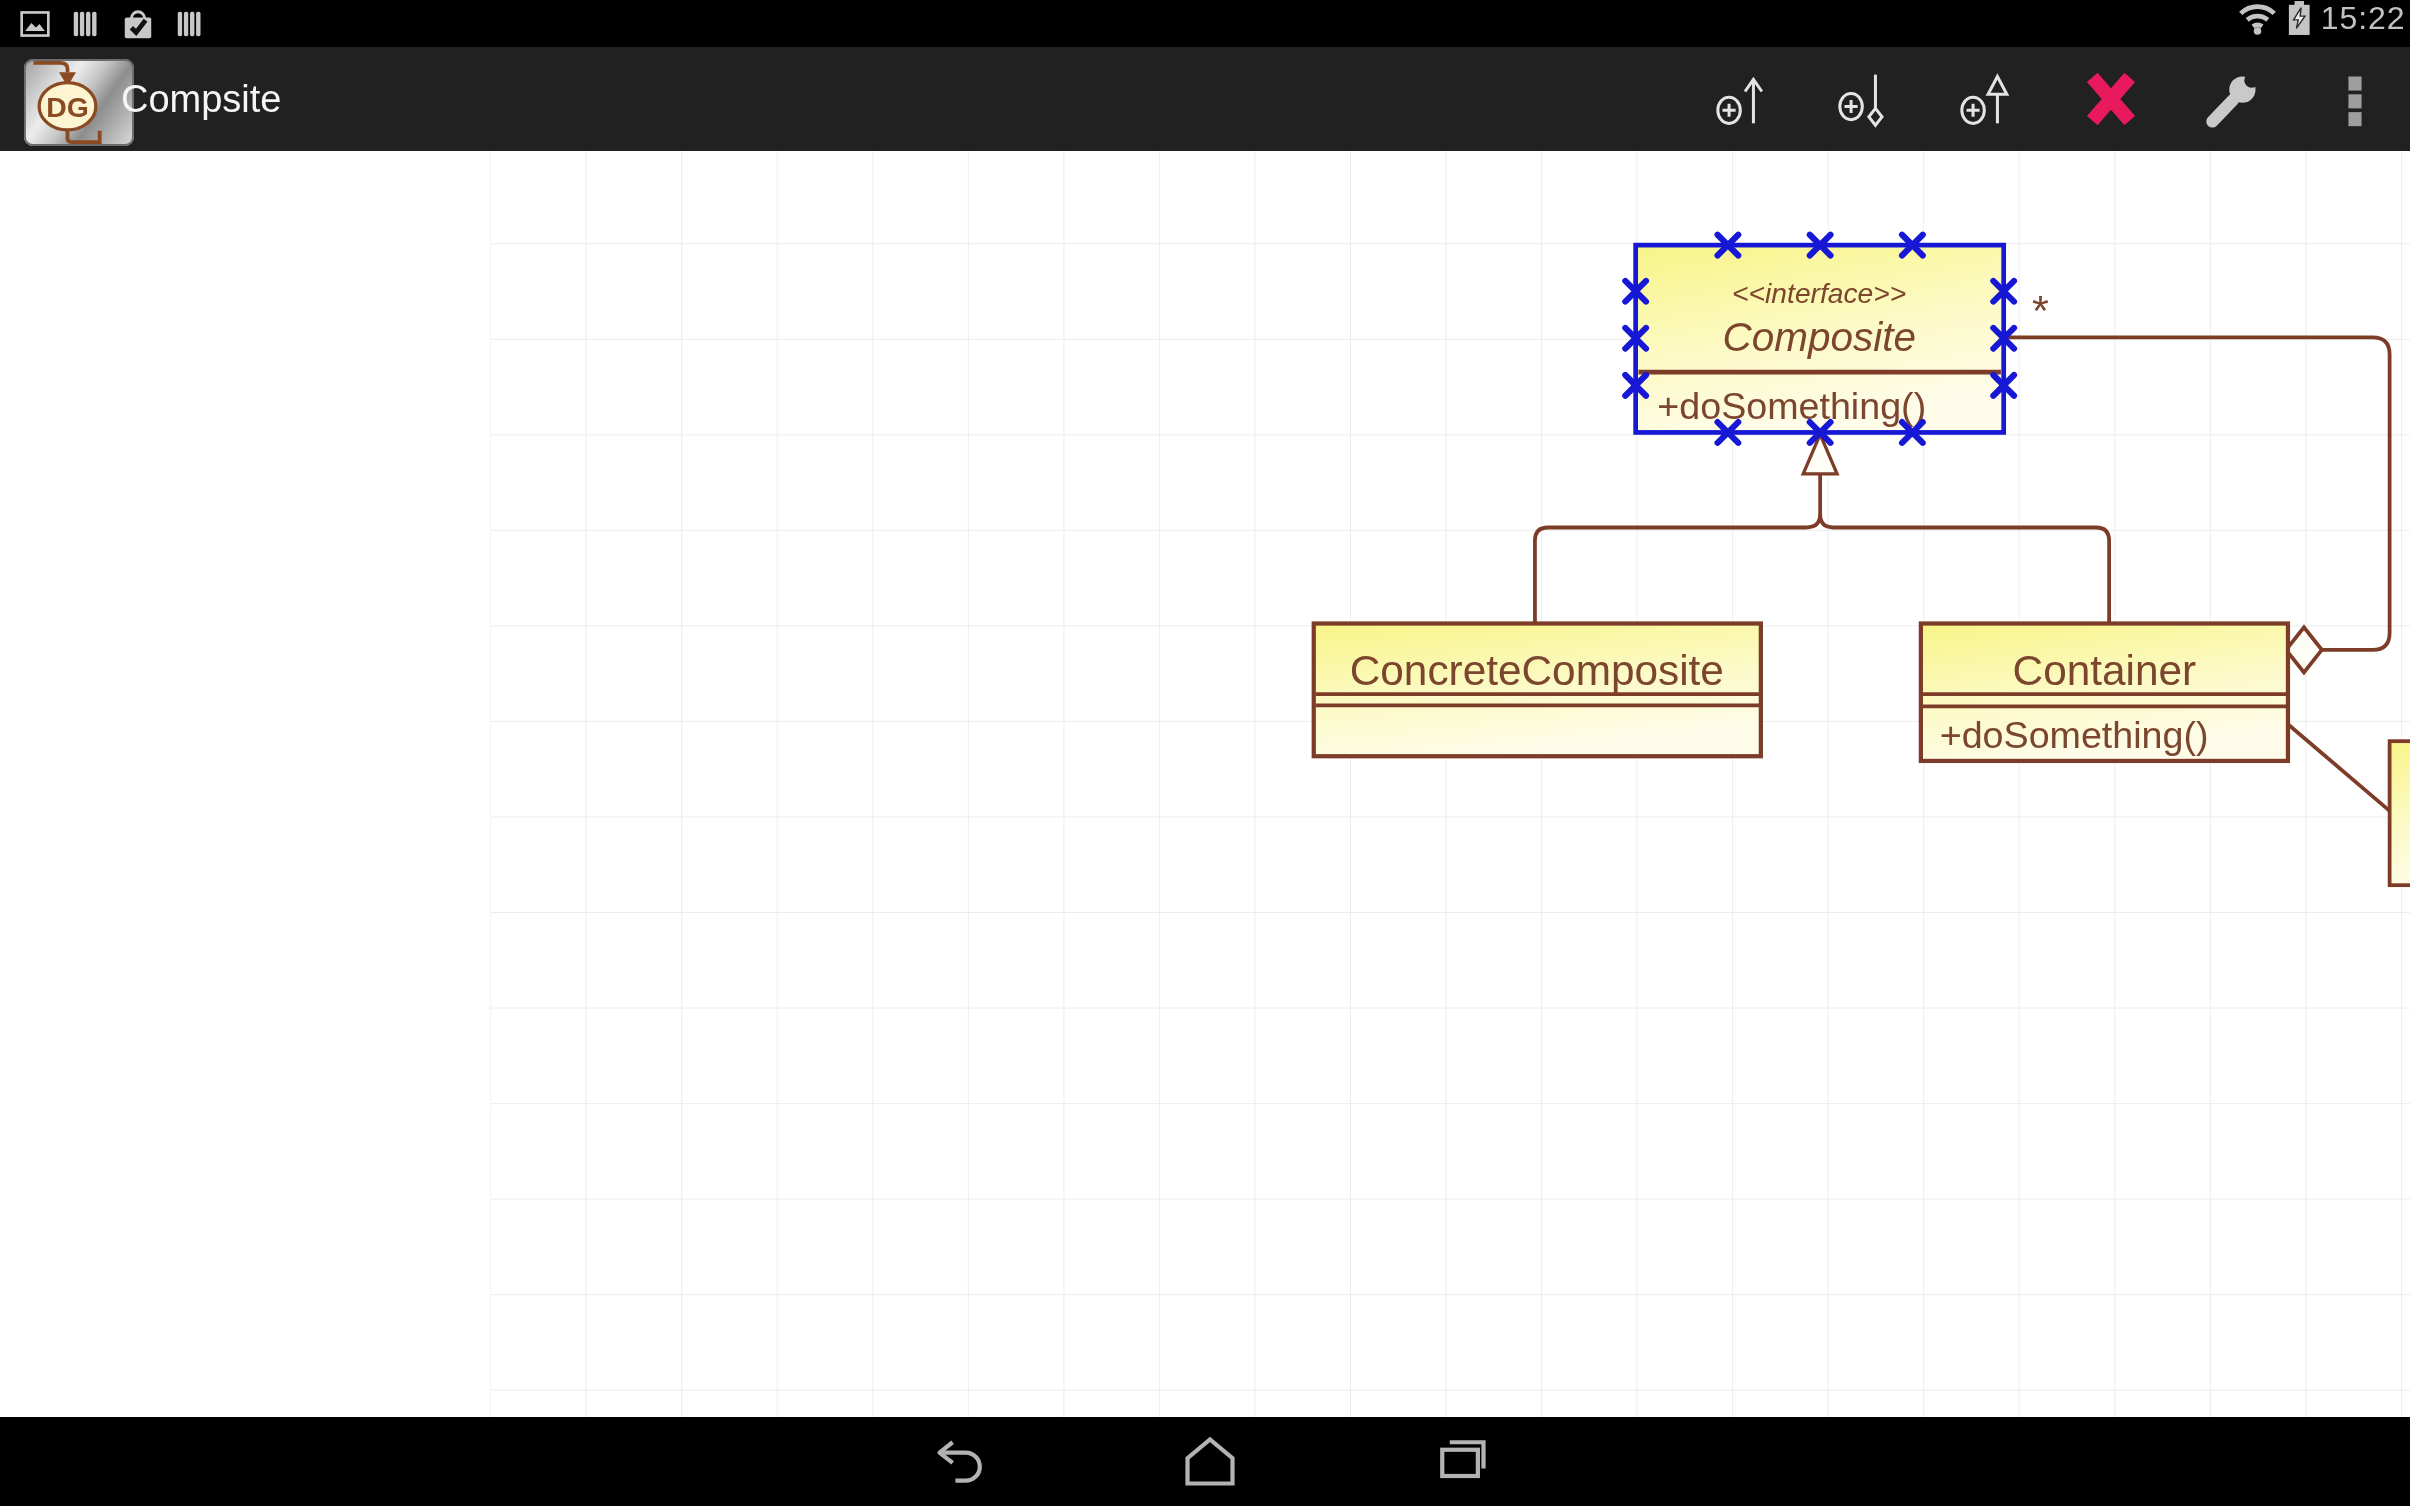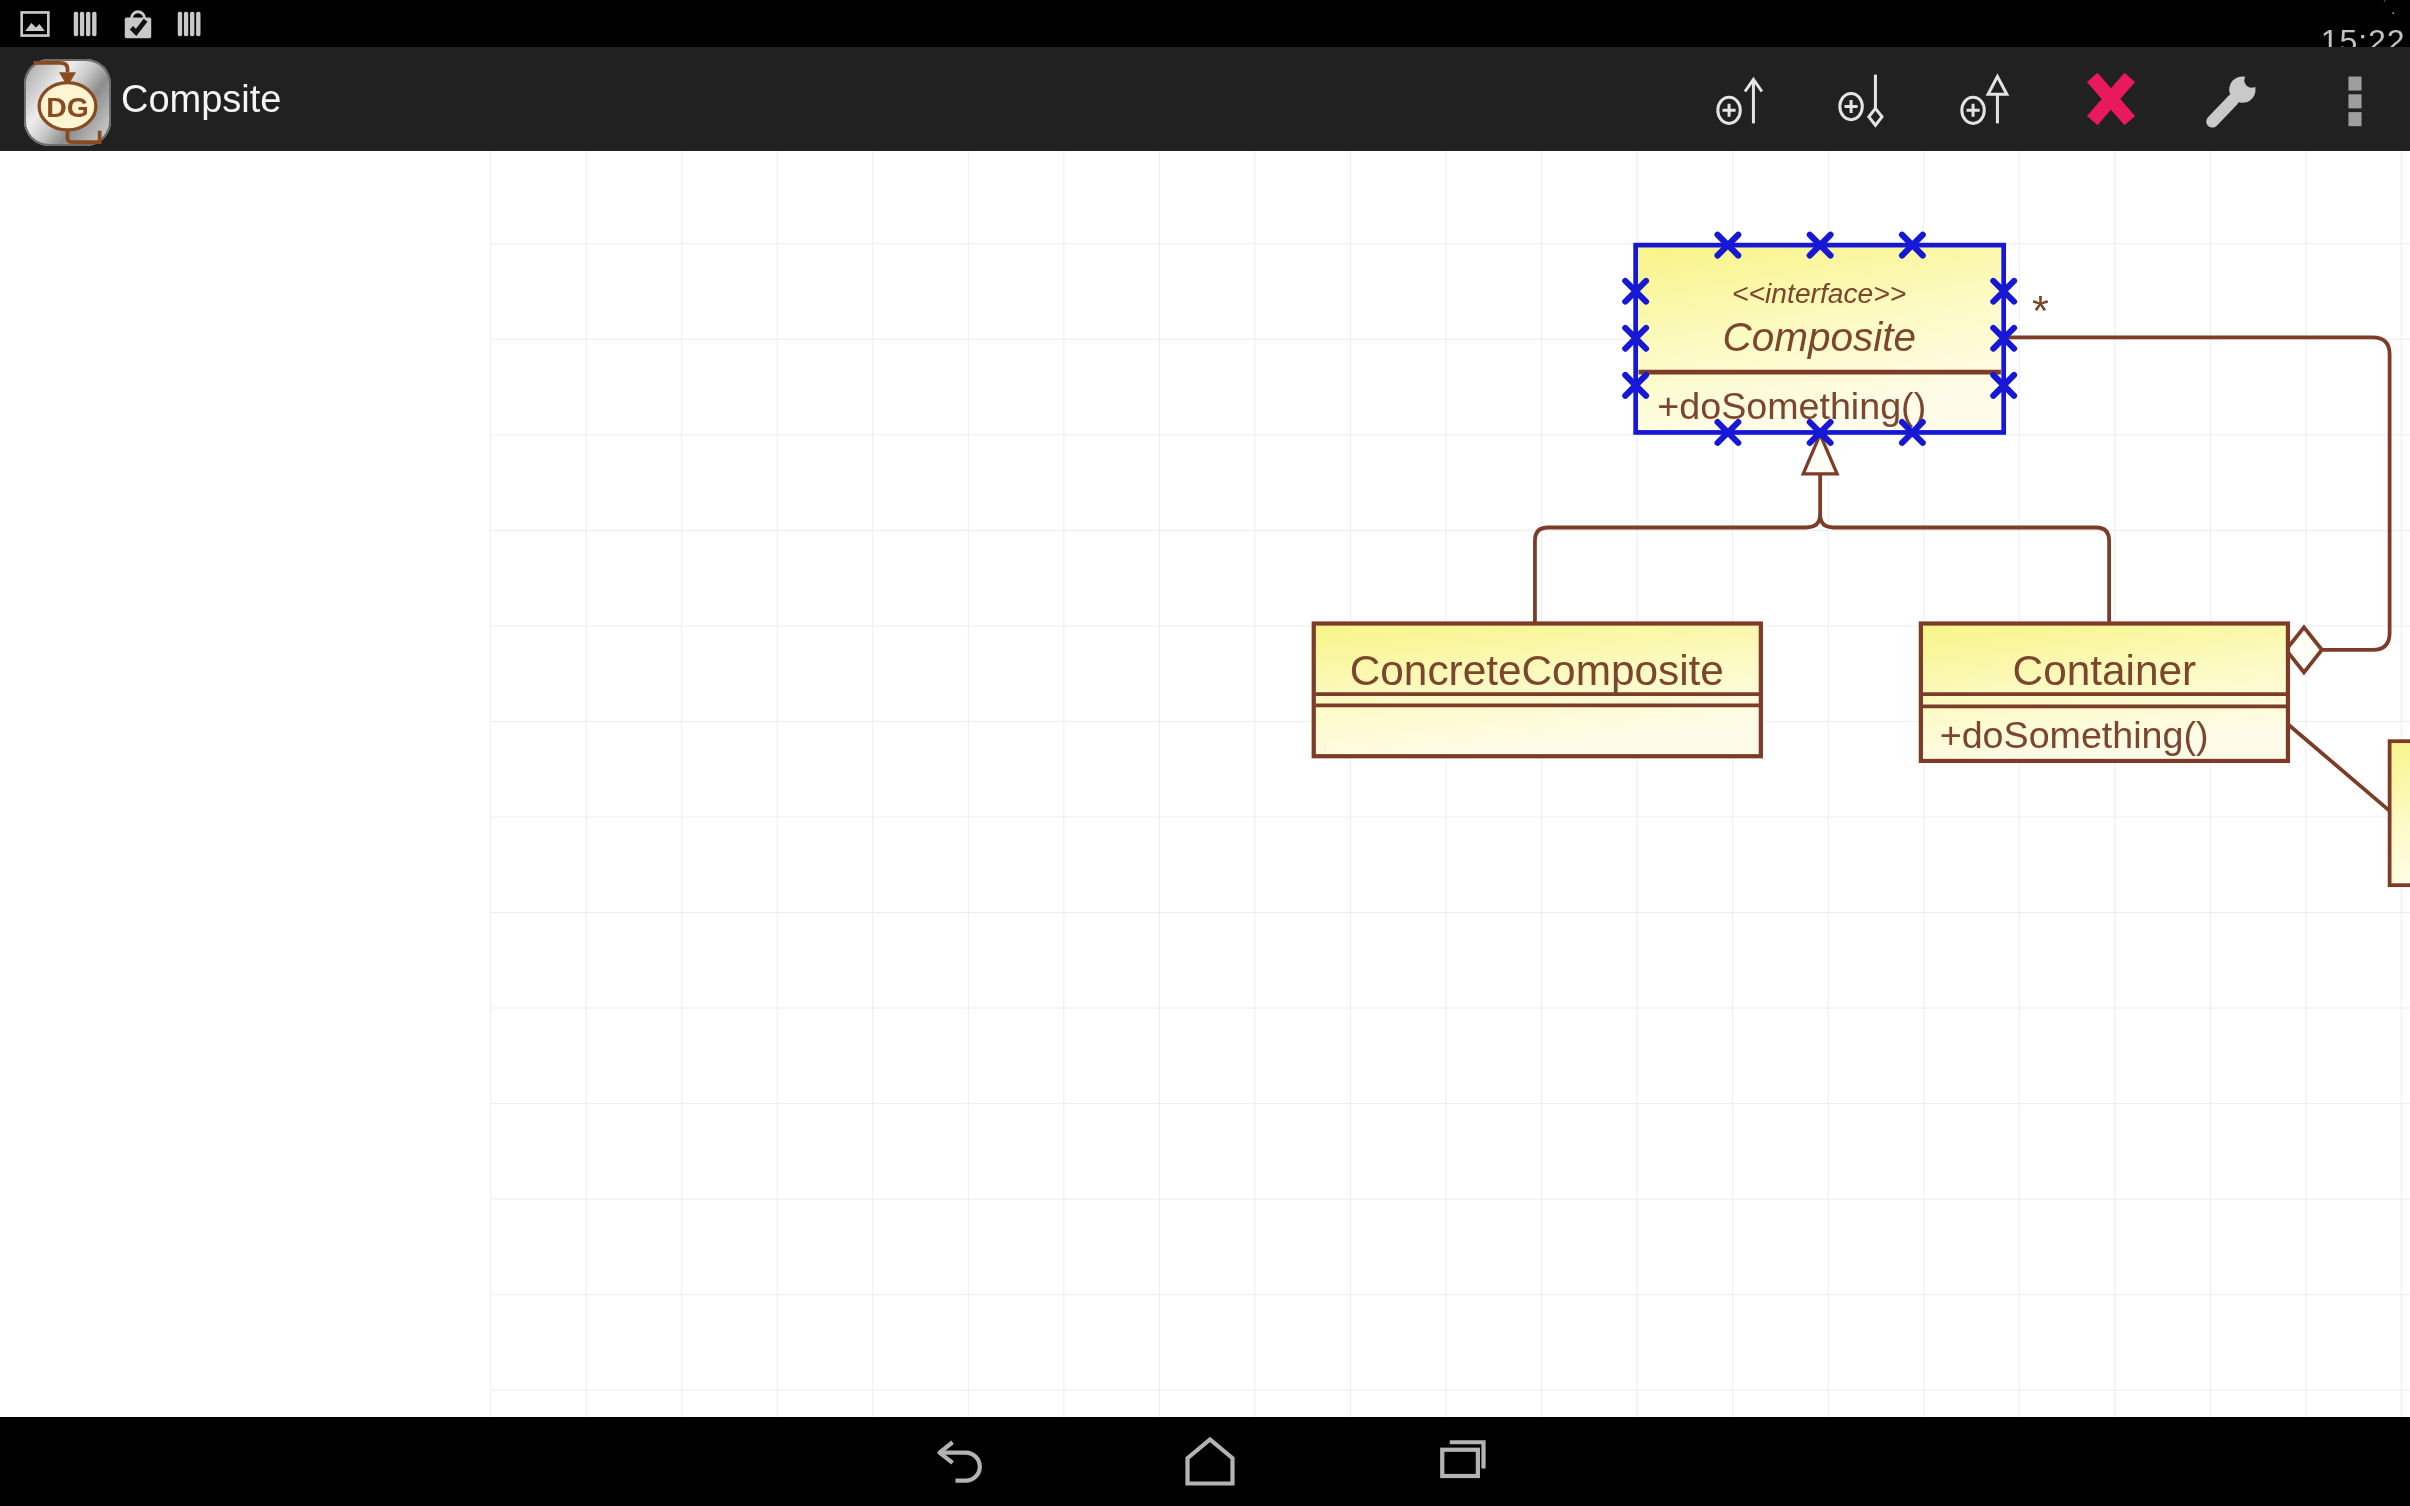--- a/index.html
+++ b/index.html
@@ -1,23 +1,23 @@
 <!DOCTYPE html>
 <html style="font-size:15px"><head>
 <meta charset="utf-8">
 <style>
   html,body{margin:0;padding:0;width:2411px;height:1507px;overflow:hidden;background:#fff;
             font-family:"Liberation Sans", sans-serif;}
   .bar{position:absolute;left:0;width:2411px;}
   .status-bar{top:0;height:47px;background:#000;}
   .left-icons{position:absolute;left:19px;top:6.6px;height:34px;display:flex;gap:21px;align-items:center;}
-  .right-icons{position:absolute;right:5.6px;top:0;height:60px;display:flex;align-items:flex-end;gap:9.4px;flex-direction:column;}
+  .right-icons{position:absolute;right:5.6px;top:0;height:60px;display:flex;align-items:flex-start;gap:9.4px;}
   .clock{font-size:32px;color:#c2c2c2;letter-spacing:0.9px;}
   .action-bar{top:47px;height:104px;background:#212121;}
-  .app-icon{position:absolute;left:23.5px;top:12.2px;width:87px;height:87px;border-radius:25px;
+  .app-icon{position:absolute;left:23.5px;top:12.2px;width:110px;height:87px;border-radius:9px;
             background:linear-gradient(125deg,#9e9e9e 0%,#ededed 35%,#c7c7c7 50%,#8d8d8d 65%,#dcdcdc 100%);
             box-shadow:inset 0 0 0 1.9px #6c6c6c;}
   .app-title{position:absolute;left:121px;top:0;height:128px;line-height:104px;
              font-size:38px;color:#f5f5f5;}
   .actions{position:absolute;right:26px;top:21.7px;height:60px;display:flex;gap:62px;}
   .abtn{width:60px;height:60px;background:none;border:none;padding:0;cursor:pointer;}
   .canvas-wrap{position:absolute;left:0;top:151px;width:2411px;height:1266px;background:#fff;}
   .nav-bar{top:1417px;height:89px;background:#000;}
   .navbtn{position:absolute;top:14px;width:60px;height:60px;background:none;border:none;padding:0;}
   .nav-back{left:932px;} .nav-home{left:1180px;} .nav-recents{left:1431px;}

